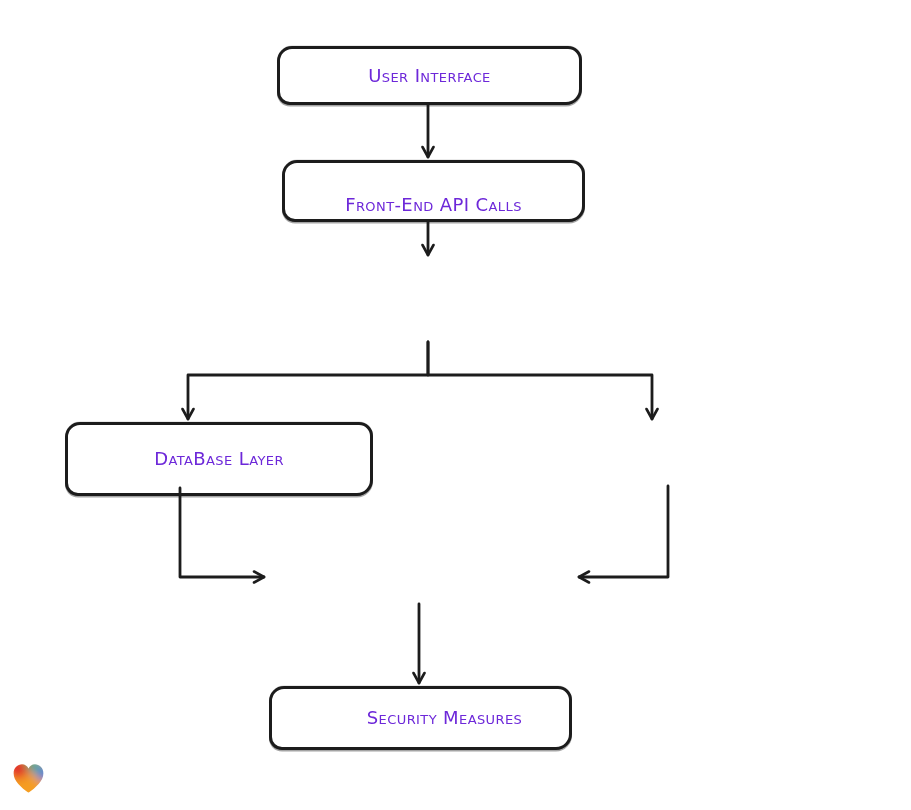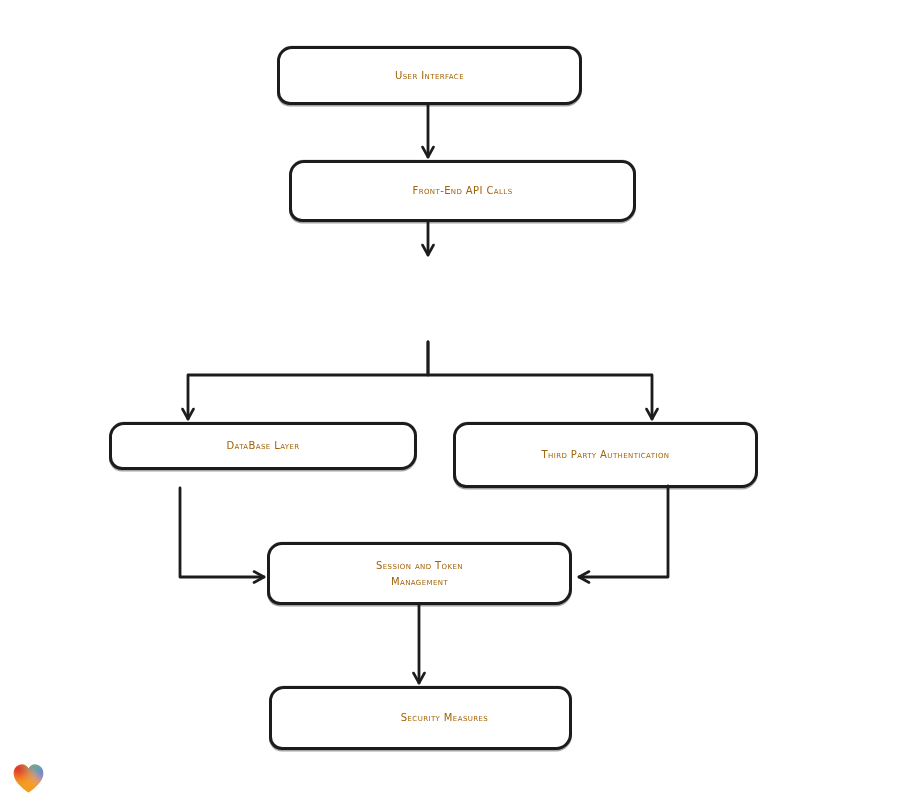--- a/index.html
+++ b/index.html
@@ -14,24 +14,24 @@
   .node{
     position:absolute;
     box-sizing:border-box;
     background:#ffffff;
     border:3px solid #1c1c1c;
     border-radius:15px 14px 16px 13px;
     box-shadow:0 1.5px 0 0 rgba(28,28,28,0.40), 0 -0.5px 0 0 rgba(28,28,28,0.18);
     display:flex;align-items:center;justify-content:center;
   }
   .node-label{
-    font-size:10px;
+    font-size:18px;
     font-variant:small-caps;
     letter-spacing:0.4px;
-    color:#a16207;
+    color:#6d28d9;
     text-align:center;
     white-space:pre-line;
     line-height:1.55;
     padding:0 16px;
   }
   #edges-svg{position:absolute;left:0;top:0;pointer-events:none;}
   .edge{
     fill:none;
     stroke:#1c1c1c;
     stroke-width:2.8;
@@ -48,32 +48,25 @@
 </style>
 </head>
 <body>
 
 <div class="canvas">
 
   <div class="nodes-layer" id="nodes-layer">
       <div class="node" style="left: 277px; top: 46px; width: 305px; height: 59px; border-color: rgb(28, 28, 28); background: rgb(255, 255, 255);">
         <span class="node-label">User Interface</span>
       </div>
-      <div class="node" style="left: 289px; top: 160px; width: 347px; height: 62px; border-color: rgb(28, 28, 28); background: rgb(255, 255, 255);">
+      <div class="node" style="left: 282px; top: 160px; width: 303px; height: 62px; border-color: rgb(28, 28, 28); background: rgb(255, 255, 255); align-items: flex-end;">
         <span class="node-label">Front-End API Calls</span>
       </div>
-      <div class="node" style="left: 65px; top: 422px; width: 308px; height: 48px; border-color: rgb(28, 28, 28); background: rgb(255, 255, 255); margin-left: 44px;">
+      <div class="node" style="left: 65px; top: 422px; width: 308px; height: 74px; border-color: rgb(28, 28, 28); background: rgb(255, 255, 255);">
         <span class="node-label">DataBase Layer</span>
-      </div>
-      <div class="node" style="left: 453px; top: 422px; width: 305px; height: 66px; border-color: rgb(28, 28, 28); background: rgb(255, 255, 255);">
-        <span class="node-label">Third Party Authentication</span>
-      </div>
-      <div class="node" style="left: 267px; top: 542px; width: 305px; height: 63px; border-color: rgb(28, 28, 28); background: rgb(255, 255, 255);">
-        <span class="node-label">Session and Token
-Management</span>
       </div>
       <div class="node" style="left: 269px; top: 686px; width: 303px; height: 64px; border-color: rgb(28, 28, 28); background: rgb(255, 255, 255); padding-left: 48px;">
         <span class="node-label">Security Measures</span>
       </div>
     </div>
 
   <svg id="edges-svg" width="911" height="810" viewBox="0 0 911 810">
     <defs>
       <marker id="arrowhead" viewBox="0 0 14 14" markerWidth="14" markerHeight="14" refX="12" refY="7" orient="auto" markerUnits="userSpaceOnUse">
         <path d="M2,1.5 L12,7 L2,12.5" fill="none" stroke="#1c1c1c" stroke-width="2.6" stroke-linecap="round" stroke-linejoin="round"></path>

